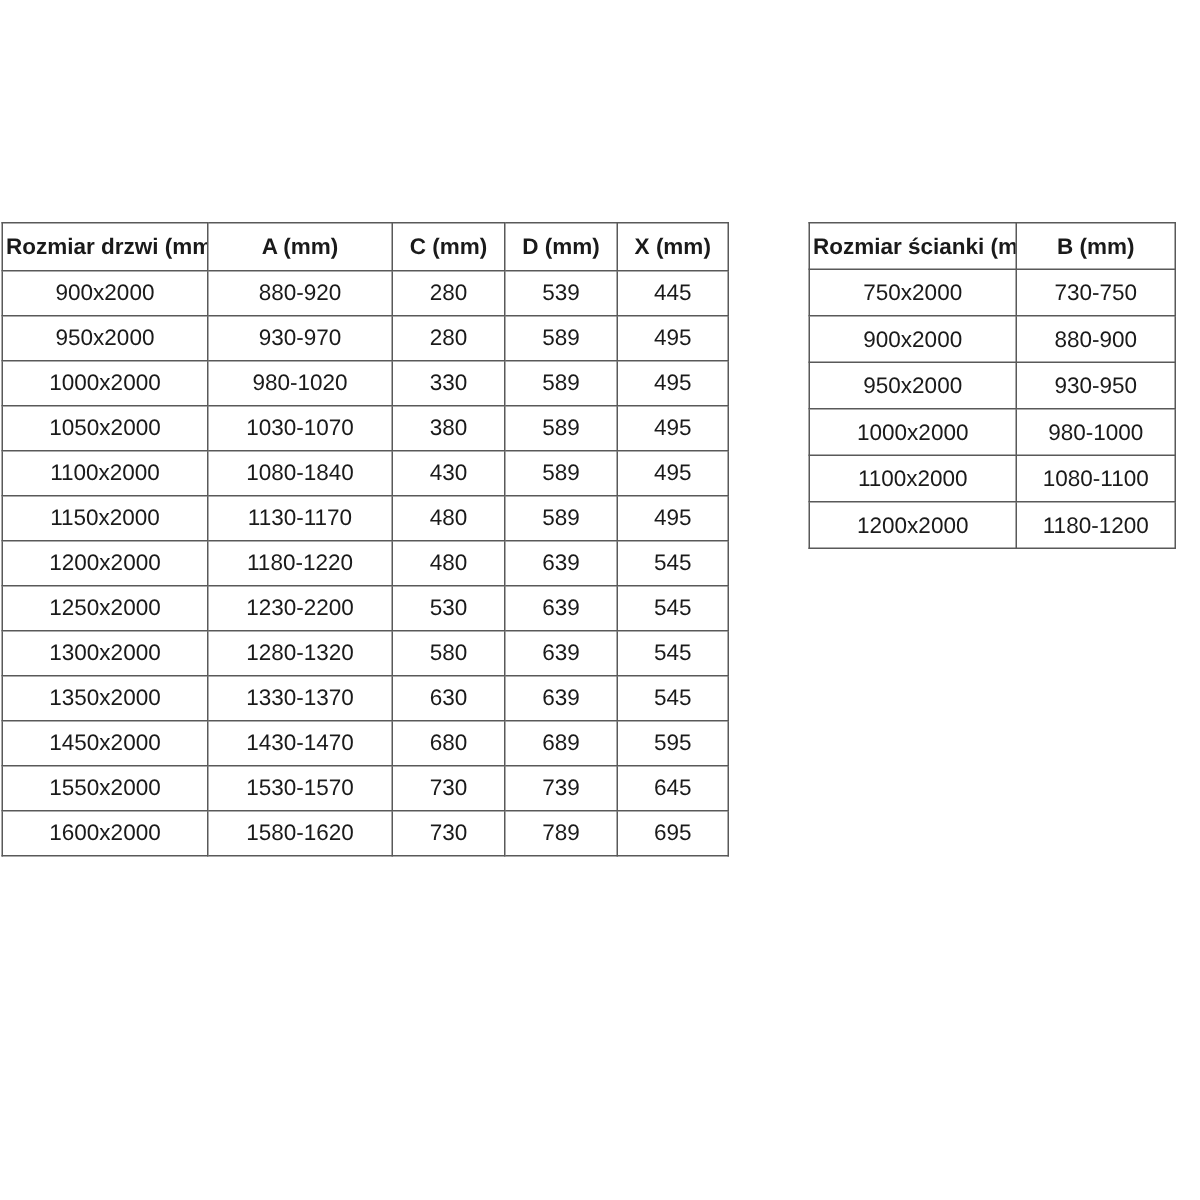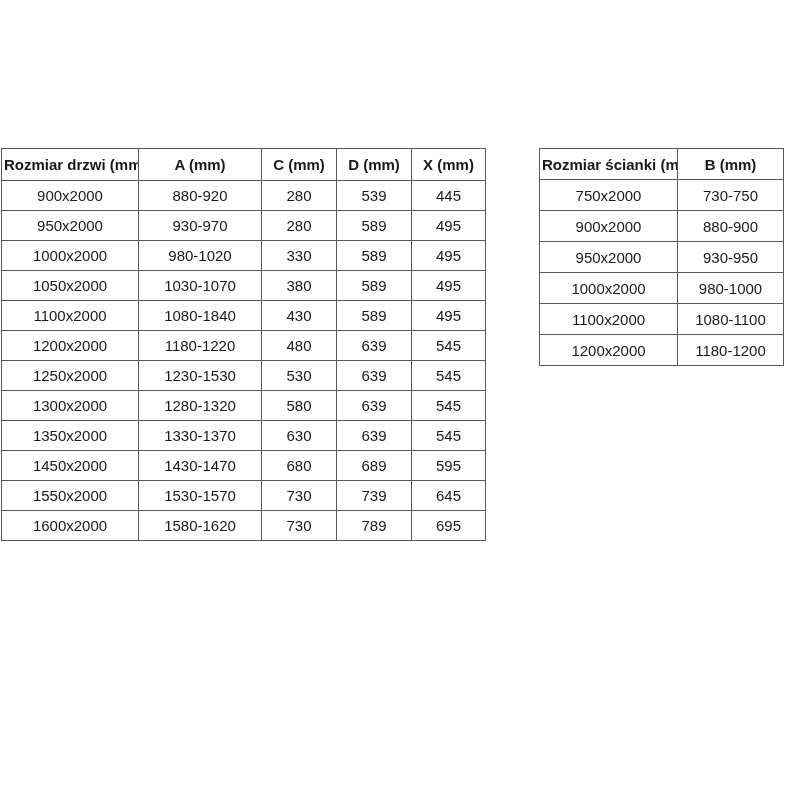--- a/index.html
+++ b/index.html
@@ -109,29 +109,36 @@
           <td>495</td>
         </tr>
         <tr>
           <td>1100x2000</td>
           <td>1080-1840</td>
           <td>430</td>
           <td>589</td>
           <td>495</td>
         </tr>
         <tr>
+          <td>1150x2000</td>
+          <td>1130-1170</td>
+          <td>480</td>
+          <td>589</td>
+          <td>495</td>
+        </tr>
+        <tr>
           <td>1200x2000</td>
           <td>1180-1220</td>
           <td>480</td>
           <td>639</td>
           <td>545</td>
         </tr>
         <tr>
           <td>1250x2000</td>
-          <td>1230-1530</td>
+          <td>1230-2200</td>
           <td>530</td>
           <td>639</td>
           <td>545</td>
         </tr>
         <tr>
           <td>1300x2000</td>
           <td>1280-1320</td>
           <td>580</td>
           <td>639</td>
           <td>545</td>

